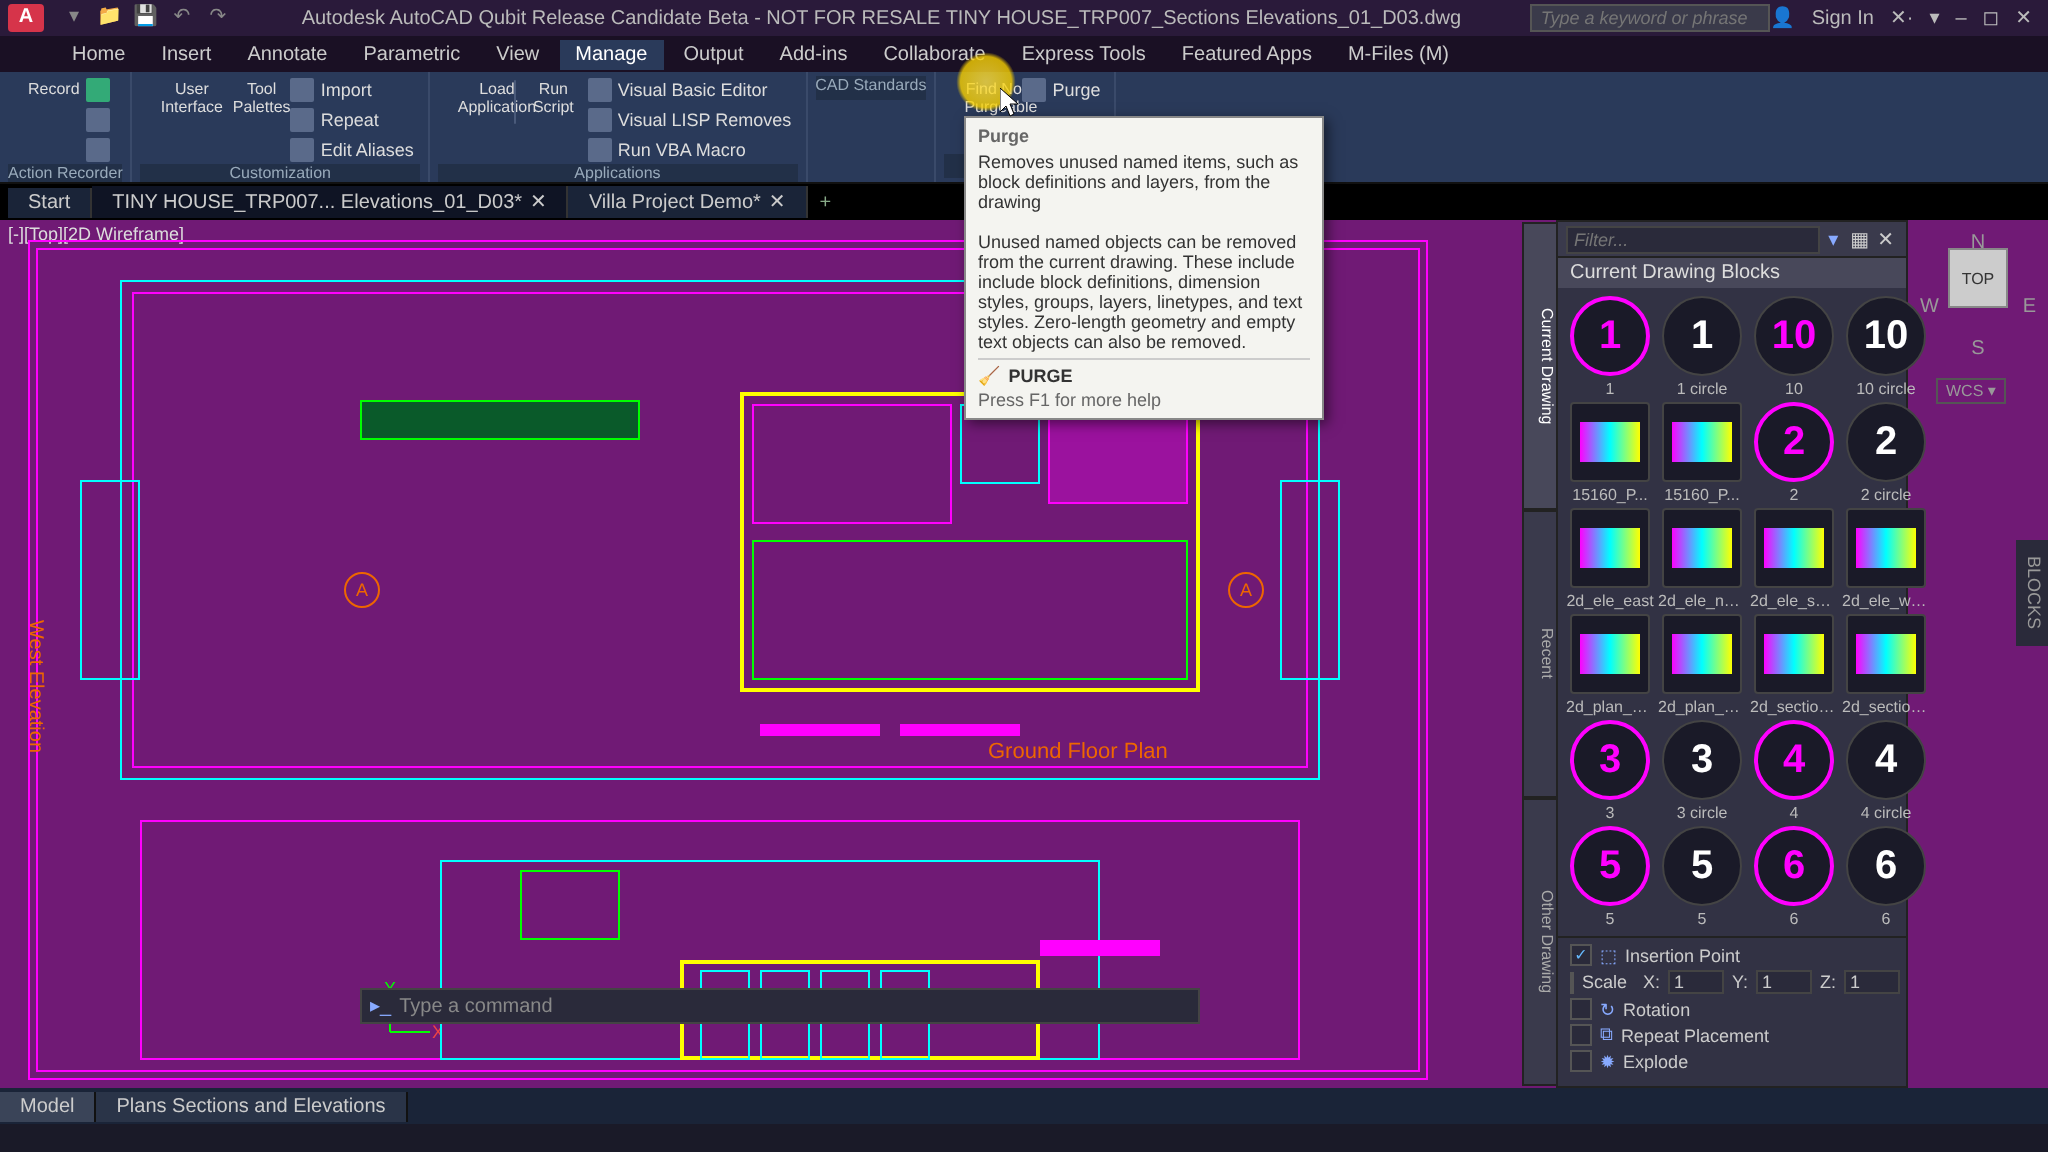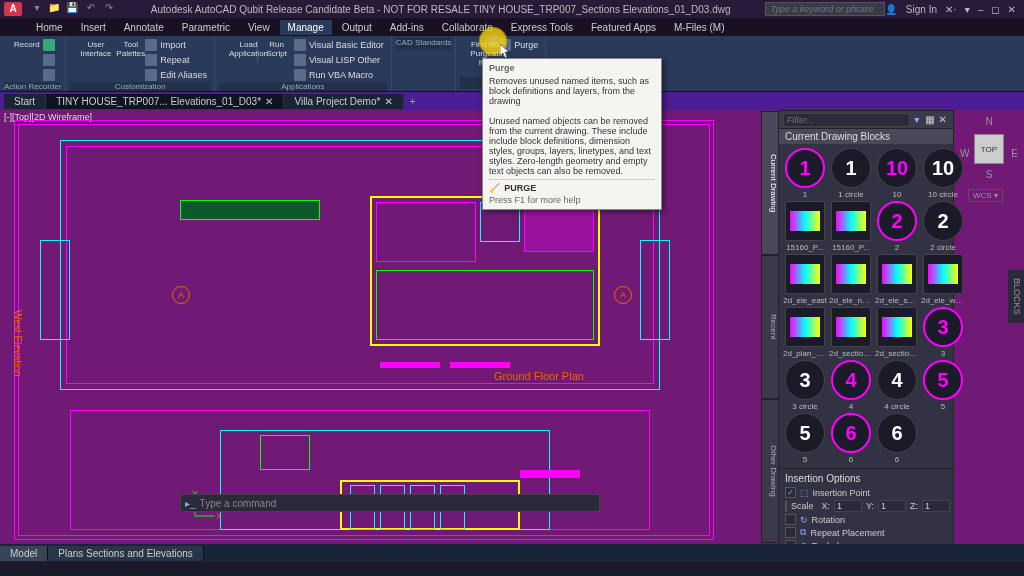--- a/index.html
+++ b/index.html
@@ -18,21 +18,21 @@
 .ribbon{height:56px;background:#2a3a5a;display:flex;border-bottom:1px solid #111}
 .ribbon-panel{border-right:1px solid #3a4a6a;padding:2px 4px;display:flex;flex-direction:column;position:relative}
 .ribbon-panel .panel-body{flex:1;display:flex;gap:2px}
 .ribbon-panel .panel-label{height:12px;font-size:8px;color:#9ab;text-align:center;background:#223048}
 .rb-btn-lg{width:34px;display:flex;flex-direction:row;align-items:flex-start;gap:8px;padding:2px;cursor:pointer}
 .rb-btn-lg .ico{width:22px;height:22px;background:#4a5a7a;border-radius:2px}
 .rb-btn-lg .lbl{font-size:8px;text-align:center;color:#ddd;line-height:9px}
 .rb-col{display:flex;flex-direction:column;gap:1px}
 .rb-btn-sm{display:flex;align-items:center;gap:3px;padding:1px 3px;font-size:9px;color:#ddd;cursor:pointer}
 .rb-btn-sm .ico{width:12px;height:12px;background:#5a6a8a;border-radius:1px}
-.filetabs{height:18px;background:#4c1d95;display:flex;align-items:center;padding-left:4px}
+.filetabs{height:18px;background:#000000;display:flex;align-items:center;padding-left:4px}
 .filetabs .ftab{padding:2px 10px;font-size:10px;color:#ccc;background:#1a2438;border-right:1px solid #333;cursor:pointer;display:flex;align-items:center;gap:4px}
 .filetabs .ftab.active{background:#0f1424}
 .filetabs .plus{padding:2px 6px;color:#8a8;cursor:pointer}
 .workspace{position:absolute;top:110px;left:0;right:0;bottom:32px;background:#701a75}
 .canvas{position:absolute;inset:0;overflow:hidden}
 .canvas .vp-label{position:absolute;top:2px;left:4px;font-size:9px;color:#ddd}
 .frame{position:absolute;border:1px solid}
 .m{border-color:#f0f}
 .c{border-color:#0ff}
 .g{border-color:#0f0}
@@ -57,21 +57,21 @@
 .options{background:#323244;border-top:1px solid #222;padding:2px 6px}
 .options .hdr{font-size:10px;color:#ddd;padding:2px 0}
 .options .row{display:flex;align-items:center;gap:4px;padding:1px 0;font-size:9px;color:#ccc}
 .options .row .chk{width:11px;height:11px;background:#2a2a3a;border:1px solid #555;display:inline-flex;align-items:center;justify-content:center;font-size:8px;color:#6bf}
 .options .row input{width:28px;background:#2a2a3a;border:1px solid #444;color:#ccc;font-size:9px;padding:0 2px}
 .viewcube{position:absolute;top:6px;right:6px;width:58px;height:86px}
 .viewcube .n{position:absolute;top:0;left:50%;transform:translateX(-50%);font-size:10px;color:#999}
 .viewcube .s{position:absolute;bottom:22px;left:50%;transform:translateX(-50%);font-size:10px;color:#999}
 .viewcube .e{position:absolute;right:0;top:32px;font-size:10px;color:#999}
 .viewcube .w{position:absolute;left:0;top:32px;font-size:10px;color:#999}
-.viewcube .cube{position:absolute;top:18px;left:14px;width:30px;height:30px;background:#ccc;border:1px solid #888;display:flex;align-items:center;justify-content:center;font-size:8px;color:#333}
+.viewcube .cube{position:absolute;top:8px;left:14px;width:30px;height:30px;background:#ccc;border:1px solid #888;display:flex;align-items:center;justify-content:center;font-size:8px;color:#333}
 .viewcube .wcs{position:absolute;bottom:0;left:8px;font-size:8px;color:#999;border:1px solid #555;padding:1px 4px}
 .tooltip{position:absolute;top:58px;left:482px;width:180px;background:#f4f4f0;border:1px solid #888;padding:4px 6px;font-size:9px;color:#333;box-shadow:2px 2px 6px rgba(0,0,0,.5);z-index:50}
 .tooltip .tt-title{font-weight:bold;color:#666;margin-bottom:3px;font-size:9px}
 .tooltip hr{border:none;border-top:1px solid #ccc;margin:3px 0}
 .tooltip .cmd{display:flex;align-items:center;gap:4px;font-weight:bold}
 .highlight{position:absolute;top:26px;left:478px;width:30px;height:30px;background:radial-gradient(circle,#ffe040 0%,#f8d000 60%,transparent 70%);border-radius:50%;z-index:60;opacity:.8;pointer-events:none}
 .cursor{position:absolute;top:44px;left:500px;width:12px;height:16px;z-index:61;pointer-events:none}
 .bottombar{position:absolute;bottom:14px;left:0;right:0;height:18px;background:#1a2438;display:flex;align-items:center}
 .bottombar .mtab{padding:2px 10px;font-size:10px;background:#2a3448;border-right:1px solid #111;cursor:pointer}
 .bottombar .mtab.active{background:#3a4458}
@@ -178,21 +178,21 @@
           <div class="ico"></div>
           <div class="lbl">Run Script</div>
         </div>
       <div class="rb-col">
         <div class="rb-btn-sm">
             <div class="ico"></div>
             <span>Visual Basic Editor</span>
           </div>
         <div class="rb-btn-sm">
             <div class="ico"></div>
-            <span>Visual LISP Other</span>
+            <span>Visual LISP Removes</span>
           </div>
         <div class="rb-btn-sm">
             <div class="ico"></div>
             <span>Run VBA Macro</span>
           </div>
       </div>
     </div>
     <div class="panel-label">Applications</div>
   </div>
   <div class="ribbon-panel">
@@ -361,20 +361,26 @@
         <div class="blk">
           <div class="thumb">
             <div style="width:30px;height:20px;background:linear-gradient(90deg,#f0f,#0ff,#ff0)"></div>
           </div>
           <div class="lbl">2d_ele_west</div>
         </div>
         <div class="blk">
           <div class="thumb">
             <div style="width:30px;height:20px;background:linear-gradient(90deg,#f0f,#0ff,#ff0)"></div>
           </div>
+          <div class="lbl">2d_plan_GF</div>
+        </div>
+        <div class="blk">
+          <div class="thumb">
+            <div style="width:30px;height:20px;background:linear-gradient(90deg,#f0f,#0ff,#ff0)"></div>
+          </div>
           <div class="lbl">2d_plan_m...</div>
         </div>
         <div class="blk">
           <div class="thumb">
             <div style="width:30px;height:20px;background:linear-gradient(90deg,#f0f,#0ff,#ff0)"></div>
           </div>
           <div class="lbl">2d_section...</div>
         </div>
         <div class="blk">
           <div class="thumb">
@@ -425,21 +431,20 @@
           <div class="lbl">6</div>
         </div>
         <div class="blk">
           <div class="thumb circ">
             <div class="num" style="color: rgb(255, 255, 255);">6</div>
           </div>
           <div class="lbl">6</div>
         </div>
       </div>
     <div class="options">
-      <div class="hdr">Insertion Options</div>
       <div class="row">
           <span class="chk">✓</span>
           <span style="color:#8af">⬚</span>
           <span>Insertion Point</span>
         </div>
       <div class="row">
           <span class="chk"></span>
           <span>Scale</span>
           <span style="flex:1"></span>
           <span>X:</span>

